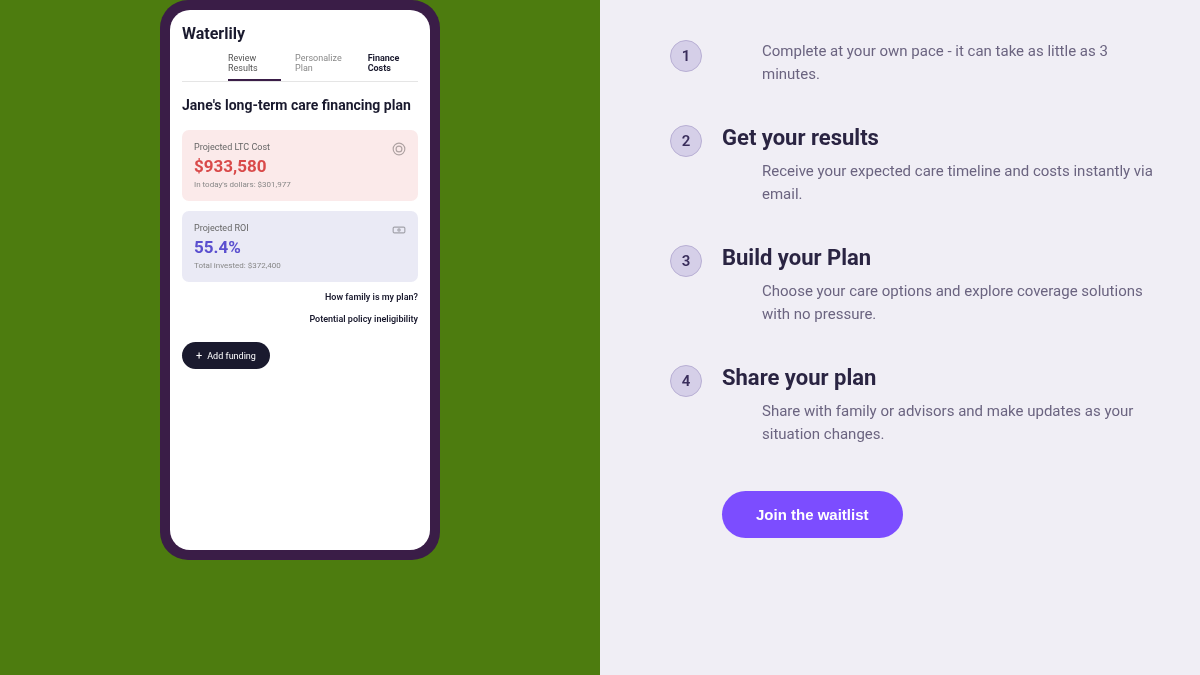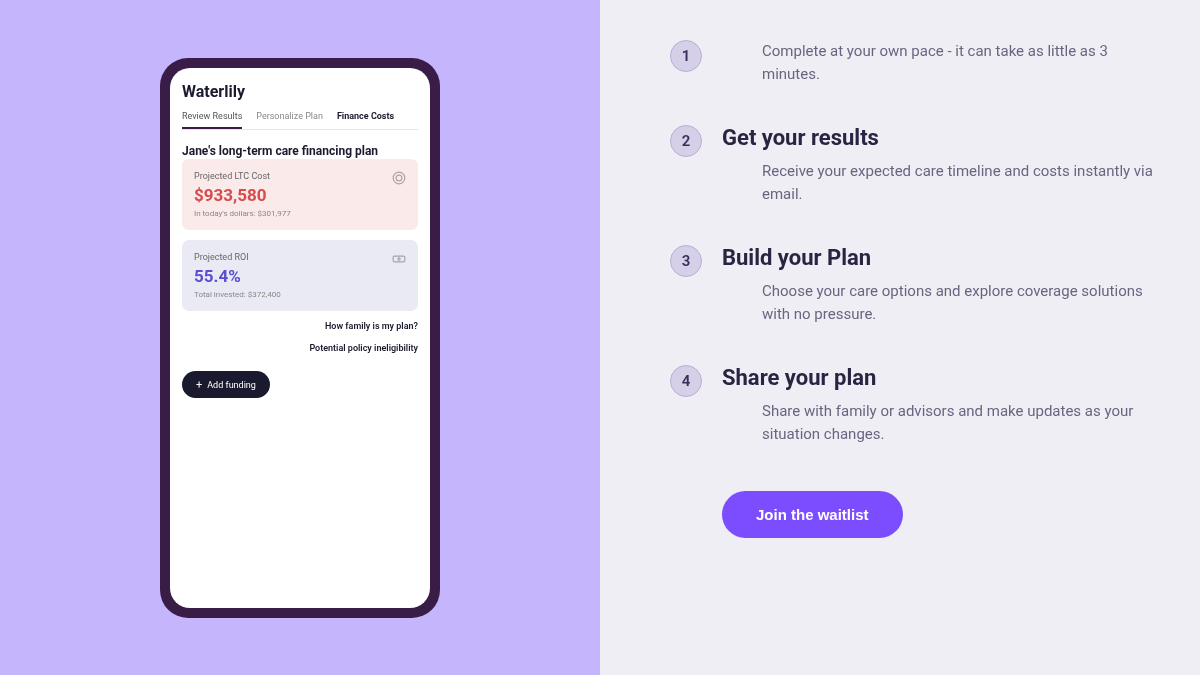--- a/index.html
+++ b/index.html
@@ -1,25 +1,25 @@
 <!DOCTYPE html>
 <html><head>
   <meta charset="utf-8">
   <style>
     * { margin: 0; padding: 0; box-sizing: border-box; }
     body { font-family: -apple-system, BlinkMacSystemFont, 'Segoe UI', Roboto, sans-serif; width: 1200px; height: 675px; display: flex; }
-    .left-panel { width: 600px; height: 675px; background: #c4b5fd; display: flex; align-items: center; justify-content: center; }
+    .left-panel { width: 600px; height: 675px; background: #4d7c0f; display: flex; align-items: flex-start; justify-content: center; }
     .phone-frame { width: 280px; height: 560px; background: #3a1d47; border-radius: 28px; padding: 10px; }
     .phone-screen { width: 100%; height: 100%; background: #fff; border-radius: 20px; padding: 14px 12px; overflow: hidden; }
     .app-title { font-size: 16px; font-weight: 700; color: #1a1a2e; margin-bottom: 10px; }
     .tabs { display: flex; gap: 14px; border-bottom: 1px solid #e5e5e5; margin-bottom: 14px; }
     .tab { font-size: 9px; color: #888; padding-bottom: 6px; }
-    .tab.active-prev { border-bottom: 2px solid #3a1d47; color: #555; }
+    .tab.active-prev { border-bottom: 2px solid #3a1d47; color: #555; margin-left: 46px; }
     .tab.active { color: #1a1a2e; font-weight: 700; }
-    .plan-title { font-size: 12px; font-weight: 700; color: #1a1a2e; line-height: 1.3; }
+    .plan-title { font-size: 14px; font-weight: 700; color: #1a1a2e; margin-bottom: 16px; line-height: 1.3; }
     .card { border-radius: 7px; padding: 12px; margin-bottom: 10px; position: relative; }
     .card-red { background: #fbeaea; }
     .card-green { background: #e6f5ec; }
     .card-blue { background: #eaeaf5; }
     .card-label { font-size: 9px; color: #666; margin-bottom: 4px; }
     .card-value { font-size: 17px; font-weight: 700; margin-bottom: 4px; }
     .card-red .card-value { color: #d94a4a; }
     .card-green .card-value { color: #2fa05a; }
     .card-blue .card-value { color: #5a4fcf; }
     .card-sub { font-size: 8px; color: #888; }

